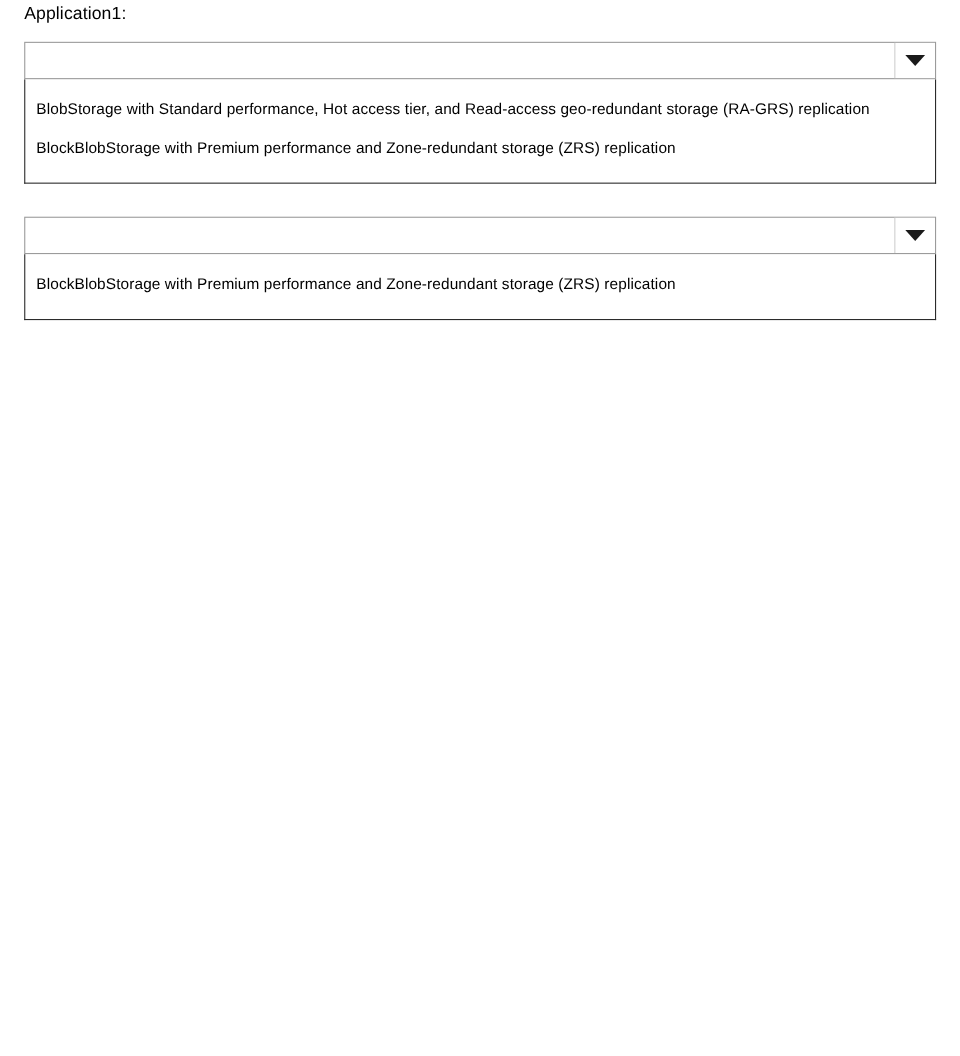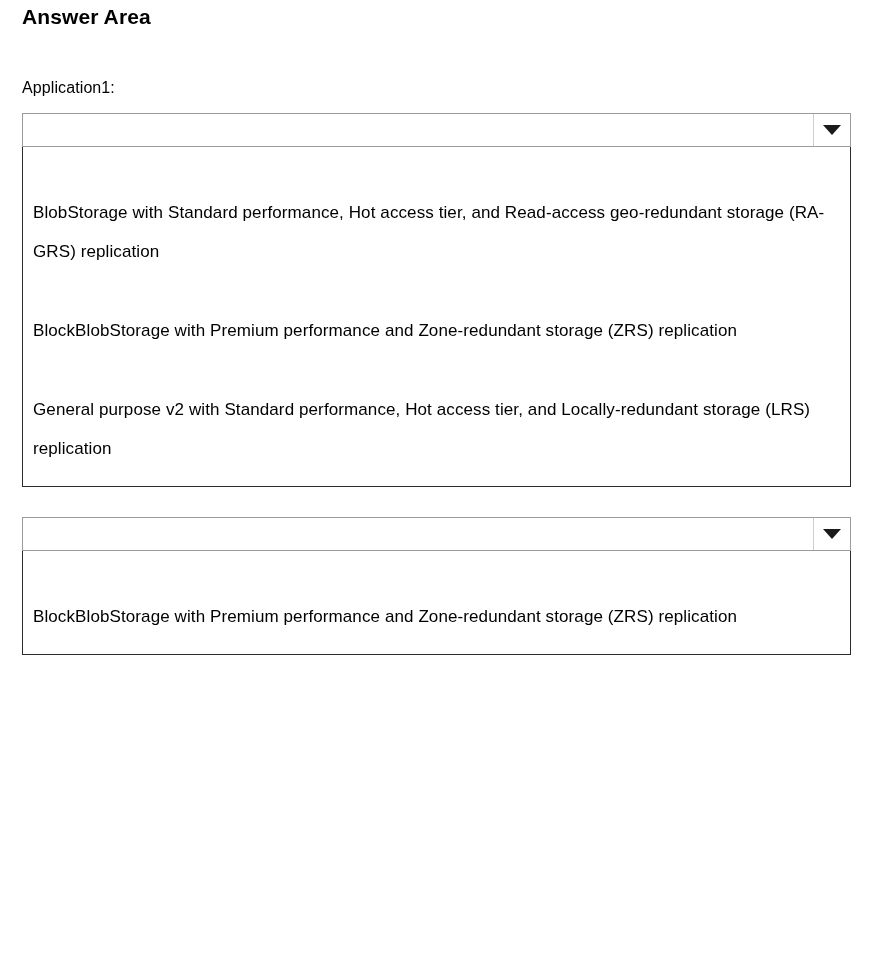--- a/index.html
+++ b/index.html
@@ -71,53 +71,50 @@
   .options-list {
     box-sizing: border-box;
     width: 100%;
     border: 1px solid #2b2b2b;
     border-top: none;
     background: #ffffff;
     padding: 10px 0 14px 0;
     margin-top: 0;
   }
   .option-item {
-    font-size: 17px;
-    line-height: 39px;
+    font-size: 14px;
+    line-height: 27px;
     padding: 4px 10px 4px 10px;
     letter-spacing: 0.1px;
-    margin-top: 32px;
   }
   .spacer-2 {
     height: 22px;
   }
 </style>
 </head>
 <body>
 
 <div class="page">
 
-  <div class="answer-area-title">Answer Area</div>
 
   <div class="question-block">
     <div class="field-label">Application1:</div>
 
     <div class="combo">
       <div class="combo-value" title=""></div>
       <div class="combo-arrow">
         <svg width="20" height="14" viewBox="0 0 20 14" aria-hidden="true">
           <polygon points="1,2 19,2 10,12" fill="#1a1a1a"></polygon>
         </svg>
       </div>
     </div>
 
     <div class="options-list">
       <div class="option-item">BlobStorage with Standard performance, Hot access tier, and Read-access geo-redundant storage (RA-GRS) replication</div>
       <div class="option-item">BlockBlobStorage with Premium performance and Zone-redundant storage (ZRS) replication</div>
-      <div class="option-item">General purpose v2 with Standard performance, Hot access tier, and Locally-redundant storage (LRS) replication</div>
     </div>
   </div>
 
   <div class="spacer-2"></div>
 
   <div class="question-block">
 
     <div class="combo">
       <div class="combo-value" title=""></div>
       <div class="combo-arrow">

